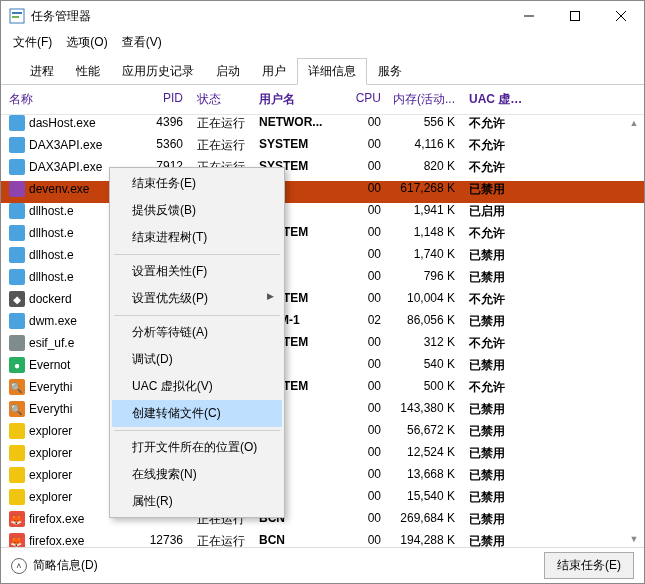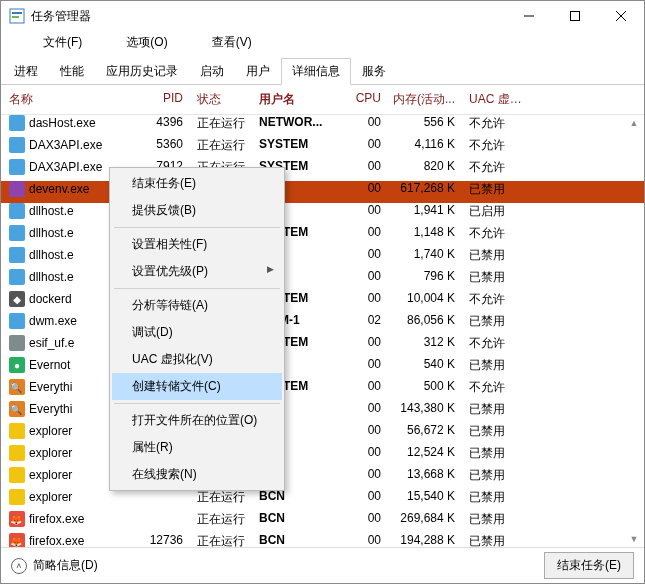--- a/index.html
+++ b/index.html
@@ -3,38 +3,38 @@
 <meta charset="utf-8">
 <style>
 * { margin: 0; padding: 0; box-sizing: border-box; font-family: "Microsoft YaHei", "Segoe UI", sans-serif; font-size: 12px; }
 body { background: #fff; width: 645px; height: 584px; overflow: hidden; border: 1px solid #888; display: flex; flex-direction: column; }
 .titlebar { height: 30px; display: flex; align-items: center; padding: 0 0 0 8px; }
 .titlebar .ico { width: 16px; height: 16px; margin-right: 6px; display:flex; align-items:center; justify-content:center; }
 .titlebar .title { flex: 0 0 auto; text-align: center; }
 .titlebar .spacer { flex: 1; }
 .titlebar .winbtn { width: 46px; height: 30px; display: flex; align-items: center; justify-content: center; color: #222; }
 .menubar { height: 22px; display: flex; align-items: center; padding-left: 6px; gap: 2px; }
-.menubar .mitem { padding: 2px 6px; margin-left: 30px; }
-.tabs { display: flex; border-bottom: 1px solid #ccc; padding-left: 2px; margin-top: 4px; }
+.menubar .mitem { padding: 2px 6px; }
+.tabs { display: flex; border-bottom: 1px solid #ccc; padding-left: 18px; margin-top: 4px; }
 .tabs .tab { padding: 4px 10px; border: 1px solid transparent; border-bottom: none; position: relative; top: 1px; }
 .tabs .tab.active { border-color: #ccc; background: #fff; border-bottom: 1px solid #fff; }
 .content { flex: 1; display: flex; flex-direction: column; overflow: hidden; position: relative; }
-.headerrow { display: flex; border-bottom: 1px solid #e5e5e5; padding: 6px 0 6px 8px; color: #7f1d1d; }
+.headerrow { display: flex; border-bottom: 1px solid #e5e5e5; padding: 6px 0 6px 8px; color: #4c1d95; }
 .headerrow .hcell { overflow: hidden; white-space: nowrap; text-overflow: ellipsis; padding-right: 6px; }
 .rows { flex: 1; overflow-y: auto; position: relative; }
 .row { display: flex; align-items: flex-start; height: 22px; padding-left: 8px; }
 .row.selected { background: #c2410c; }
 .row .cell { overflow: hidden; white-space: nowrap; text-overflow: ellipsis; padding-right: 6px; }
 .c-name { width: 130px; display: flex; align-items: center; gap: 4px; }
 .c-pid { width: 50px; text-align: right; }
 .c-status { width: 70px; padding-left: 8px; }
 .c-user { width: 84px; font-weight: bold; }
 .c-cpu { width: 44px; text-align: right; }
 .c-mem { width: 74px; text-align: right; }
-.c-uac { width: 70px; padding-left: 8px; }
+.c-uac { width: 70px; padding-left: 8px; font-weight: bold; }
 .pico { width: 16px; height: 16px; flex-shrink: 0; border-radius: 2px; display:flex; align-items:center; justify-content:center; font-size:10px; color:#fff; }
 .footer { height: 36px; border-top: 1px solid #ddd; display: flex; align-items: center; padding: 0 10px; }
 .footer .less { display: flex; align-items: center; gap: 6px; }
 .footer .spacer { flex: 1; }
 .footer .endbtn { border: 1px solid #aaa; background: #f0f0f0; padding: 4px 12px; }
 .circle-chev { width:16px; height:16px; border:1px solid #666; border-radius:50%; display:flex; align-items:center; justify-content:center; font-size:9px; color:#444; }
 .ctxmenu { position: absolute; left: 108px; top: 82px; width: 176px; background: #f2f2f2; border: 1px solid #bcbcbc; box-shadow: 3px 3px 6px rgba(0,0,0,.25); padding: 2px; z-index: 10; }
 .ctxmenu .citem { padding: 5px 24px 5px 20px; position: relative; white-space: nowrap; }
 .ctxmenu .citem.hl { background: #bfdfff; }
 .ctxmenu .csep { height: 1px; background: #d0d0d0; margin: 3px 2px; }
@@ -344,32 +344,33 @@
       <div class="scrollbar-stub">
       <div class="sb-arrow">▲</div>
       <div class="sb-track"></div>
       <div class="sb-arrow">▼</div>
     </div>
   </div>
 
   <div class="ctxmenu" id="ctxmenu">
       <div class="citem">结束任务(E)</div>
       <div class="citem">提供反馈(B)</div>
+      <div class="citem">结束进程树(T)</div>
       <div class="csep"></div>
       <div class="citem">设置相关性(F)</div>
       <div class="citem sub">设置优先级(P)</div>
       <div class="csep"></div>
       <div class="citem">分析等待链(A)</div>
       <div class="citem">调试(D)</div>
       <div class="citem">UAC 虚拟化(V)</div>
       <div class="citem hl">创建转储文件(C)</div>
       <div class="csep"></div>
       <div class="citem">打开文件所在的位置(O)</div>
+      <div class="citem">在线搜索(N)</div>
       <div class="citem">属性(R)</div>
-      <div class="citem">在线搜索(N)</div>
     </div>
 </div>
 
 <div class="footer">
   <div class="less">
     <span class="circle-chev">˄</span>
     <span>简略信息(D)</span>
   </div>
   <div class="spacer"></div>
   <button class="endbtn">结束任务(E)</button>

